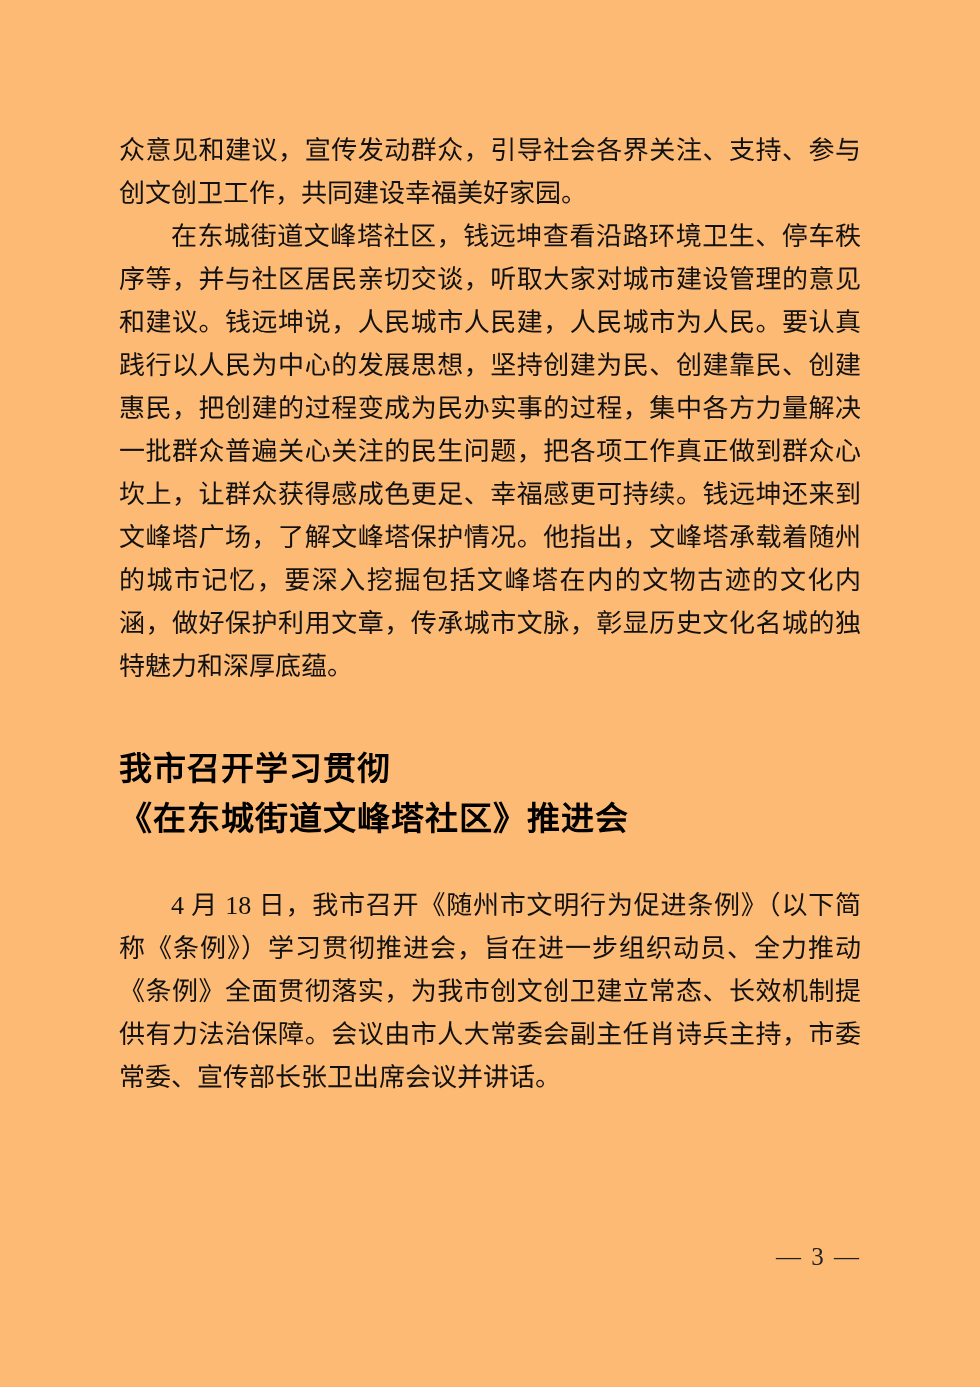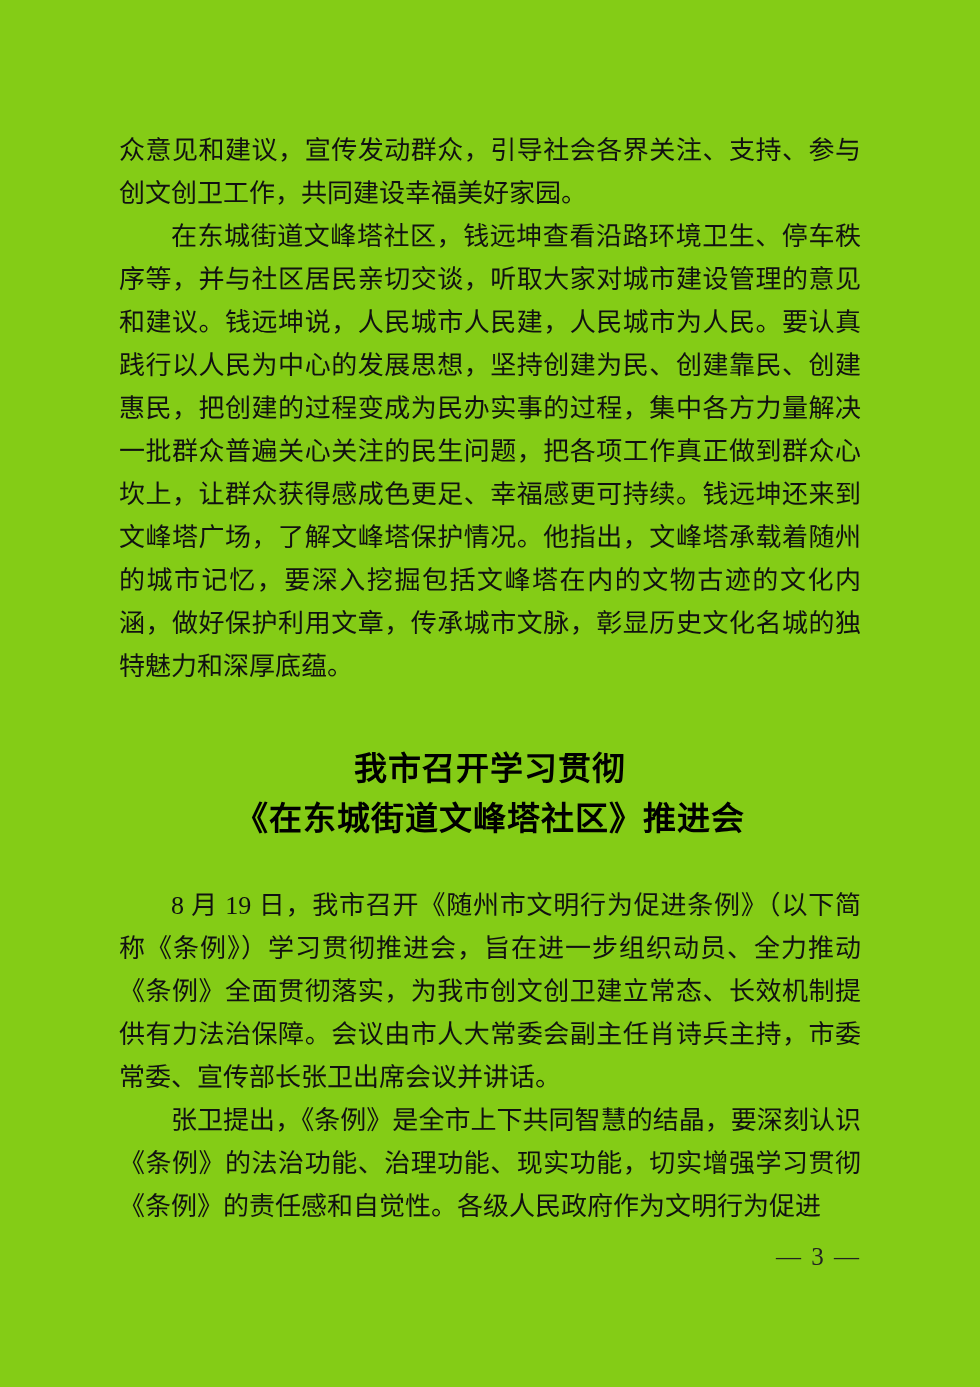--- a/index.html
+++ b/index.html
@@ -4,21 +4,21 @@
 <style>
   html, body {
     margin: 0;
     padding: 0;
     background: #ffffff;
   }
   .page {
     position: relative;
     width: 980px;
     height: 1387px;
-    background: #84cc16;
+    background: #fdba74;
     color: #111111;
     font-family: "Liberation Serif", "DejaVu Serif", serif;
     overflow: hidden;
   }
   .content {
     position: absolute;
     left: 119px;
     top: 129px;
     width: 742px;
   }
@@ -29,21 +29,20 @@
     text-align: justify;
     text-indent: 2em;
     font-weight: 400;
     color: #111111;
   }
   .body-par.no-indent {
     text-indent: 0;
   }
   .section-title {
     margin: 56px 0 40px 0;
-    text-align: center;
     font-size: 33px;
     line-height: 50px;
     font-weight: 700;
     color: #000000;
     letter-spacing: 1px;
   }
   .section-title .title-line {
     display: block;
   }
   .page-number {
@@ -66,20 +65,19 @@
 
     <p class="body-par no-indent">众意见和建议，宣传发动群众，引导社会各界关注、支持、参与创文创卫工作，共同建设幸福美好家园。</p>
 
     <p class="body-par">在东城街道文峰塔社区，钱远坤查看沿路环境卫生、停车秩序等，并与社区居民亲切交谈，听取大家对城市建设管理的意见和建议。钱远坤说，人民城市人民建，人民城市为人民。要认真践行以人民为中心的发展思想，坚持创建为民、创建靠民、创建惠民，把创建的过程变成为民办实事的过程，集中各方力量解决一批群众普遍关心关注的民生问题，把各项工作真正做到群众心坎上，让群众获得感成色更足、幸福感更可持续。钱远坤还来到文峰塔广场，了解文峰塔保护情况。他指出，文峰塔承载着随州的城市记忆，要深入挖掘包括文峰塔在内的文物古迹的文化内涵，做好保护利用文章，传承城市文脉，彰显历史文化名城的独特魅力和深厚底蕴。</p>
 
     <h1 class="section-title">
       <span class="title-line">我市召开学习贯彻</span>
       <span class="title-line">《在东城街道文峰塔社区》推进会</span>
     </h1>
 
-    <p class="body-par">8 月 19 日，我市召开《随州市文明行为促进条例》（以下简称《条例》）学习贯彻推进会，旨在进一步组织动员、全力推动《条例》全面贯彻落实，为我市创文创卫建立常态、长效机制提供有力法治保障。会议由市人大常委会副主任肖诗兵主持，市委常委、宣传部长张卫出席会议并讲话。</p>
+    <p class="body-par">4 月 18 日，我市召开《随州市文明行为促进条例》（以下简称《条例》）学习贯彻推进会，旨在进一步组织动员、全力推动《条例》全面贯彻落实，为我市创文创卫建立常态、长效机制提供有力法治保障。会议由市人大常委会副主任肖诗兵主持，市委常委、宣传部长张卫出席会议并讲话。</p>
 
-    <p class="body-par">张卫提出，《条例》是全市上下共同智慧的结晶，要深刻认识《条例》的法治功能、治理功能、现实功能，切实增强学习贯彻《条例》的责任感和自觉性。各级人民政府作为文明行为促进</p>
 
   </div>
 
   <div class="page-number">— 3 —</div>
 </div>
 
 </body></html>

